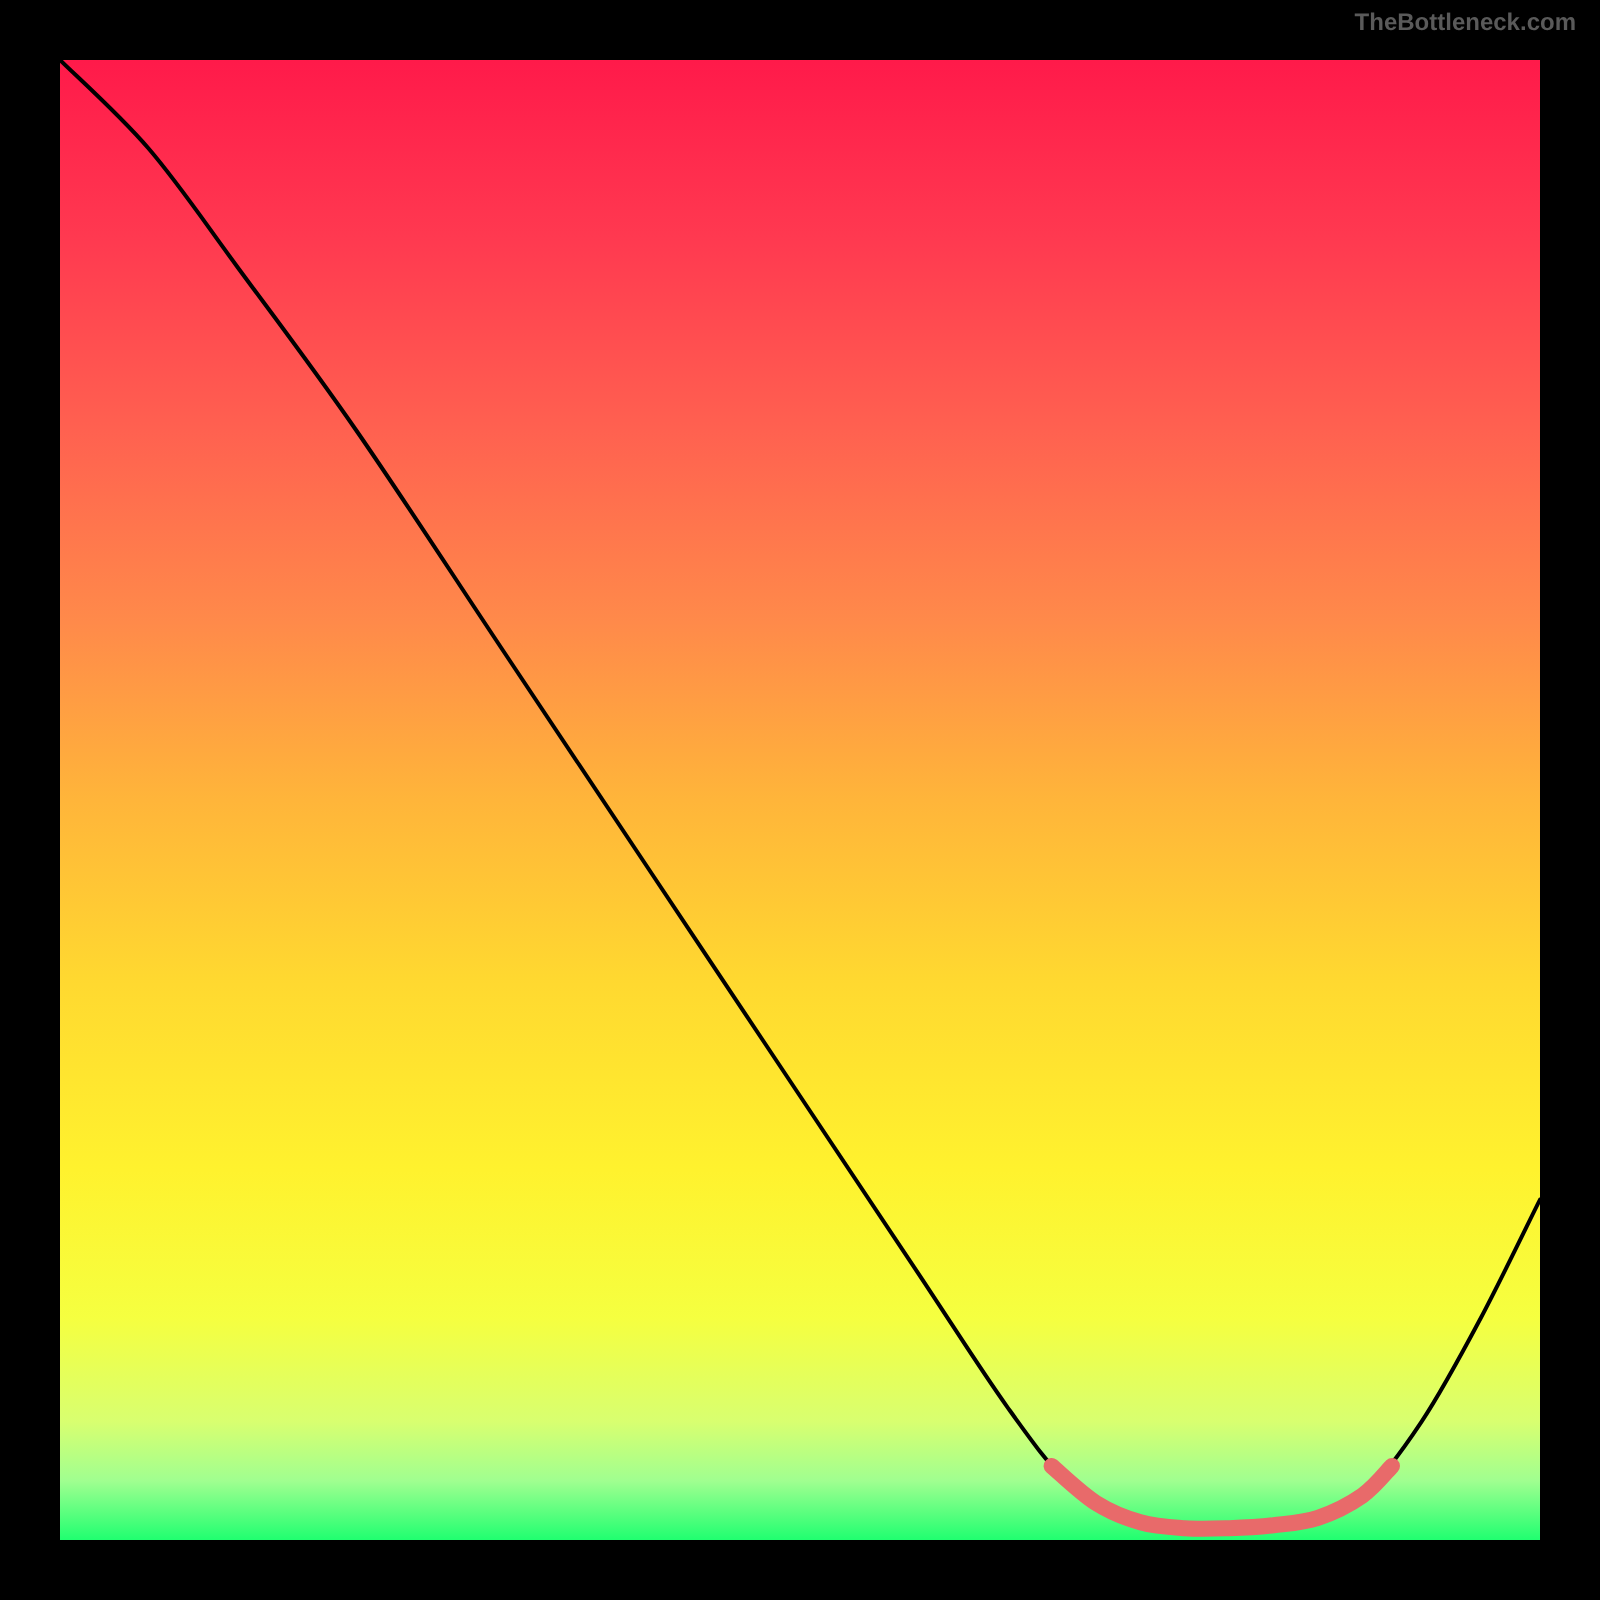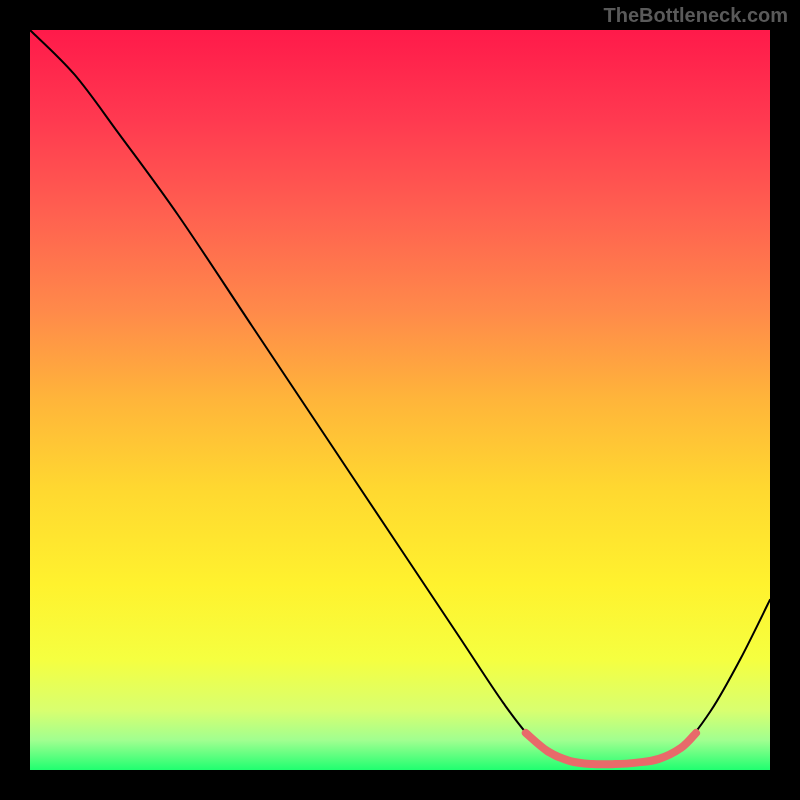--- a/index.html
+++ b/index.html
@@ -9,21 +9,21 @@
     background: #000000;
     position: relative;
     font-family: Arial, sans-serif;
     overflow: hidden;
   }
   .watermark {
     position: absolute;
     top: 4px;
     right: 12px;
     color: #5a5a5a;
-    font-size: 20px;
+    font-size: 12px;
     font-weight: bold;
     z-index: 10;
   }
   .plot-area {
     position: absolute;
     top: 30px;
     left: 30px;
     width: 740px;
     height: 740px;
   }

